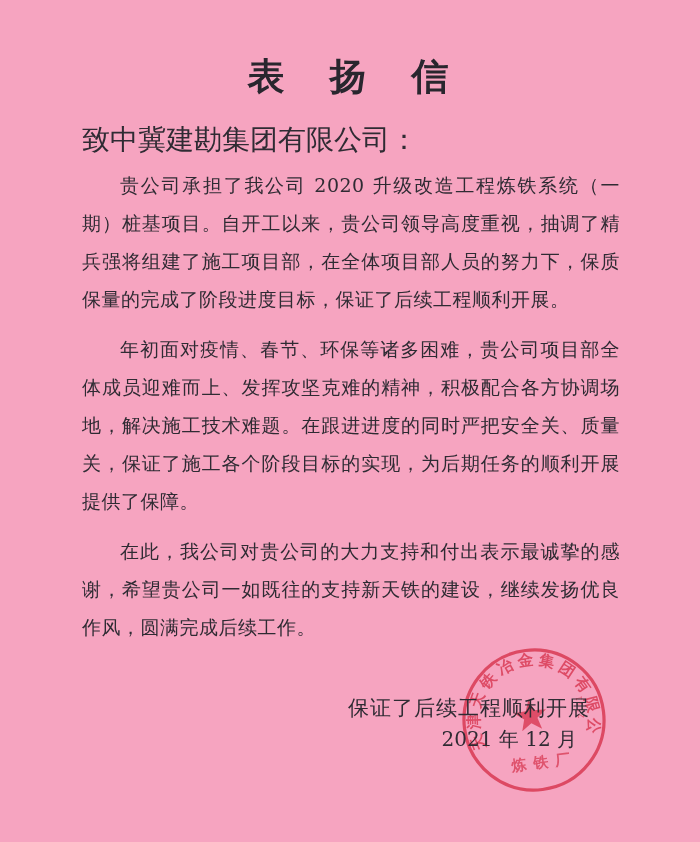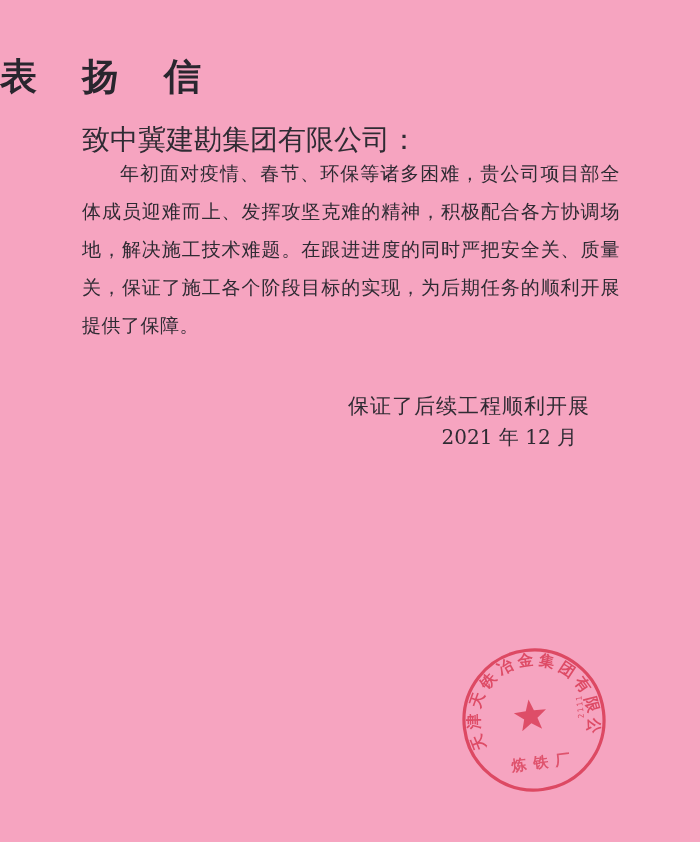--- a/index.html
+++ b/index.html
@@ -14,20 +14,21 @@
     width:700px;height:842px;
     margin:0 auto;
     background:var(--paper-pink);
     overflow:hidden;
     font-family:"DejaVu Serif","Liberation Serif",serif;
     color:var(--ink);
   }
   .letter-title{
     margin:0;
     padding-top:54px;
+    text-align:center;
     font-size:37px;
     font-weight:bold;
     letter-spacing:4px;
     line-height:1.2;
     color:#29262e;
   }
   .content{
     padding:0 80px 0 82px;
   }
   .salutation{
@@ -38,21 +39,21 @@
   }
   .body-text p{
     margin:0;
     font-size:19px;
     line-height:38px;
     text-align:justify;
     text-indent:2em;
     letter-spacing:0.5px;
   }
   .body-text p.para-first{margin-top:12px;}
-  .body-text p + p{margin-top:5px;}
+  .body-text p + p{margin-top:12px;}
   .signature-block{
     position:relative;
     z-index:2;
     margin-top:47px;
     padding-right:30px;
     text-align:right;
     font-size:21px;
     line-height:30px;
     letter-spacing:1px;
   }
@@ -111,21 +112,23 @@
 
 <div class="page">
 
   <h1 class="letter-title">表　扬　信</h1>
 
   <div class="content">
 
     <p class="salutation">致中冀建勘集团有限公司：</p>
 
     <div class="body-text">
+      <p class="para-first">贵公司承担了我公司 2020 升级改造工程炼铁系统（一期）桩基项目。自开工以来，贵公司领导高度重视，抽调了精兵强将组建了施工项目部，在全体项目部人员的努力下，保质保量的完成了阶段进度目标，保证了后续工程顺利开展。</p>
       <p>年初面对疫情、春节、环保等诸多困难，贵公司项目部全体成员迎难而上、发挥攻坚克难的精神，积极配合各方协调场地，解决施工技术难题。在跟进进度的同时严把安全关、质量关，保证了施工各个阶段目标的实现，为后期任务的顺利开展提供了保障。</p>
+      <p>在此，我公司对贵公司的大力支持和付出表示最诚挚的感谢，希望贵公司一如既往的支持新天铁的建设，继续发扬优良作风，圆满完成后续工作。</p>
     </div>
 
     <div class="signature-block">保证了后续工程顺利开展</div>
 
     <div class="date-line">2021 年 12 月</div>
   </div>
 
   <div class="seal">
     <svg width="148" height="148" viewBox="0 0 148 148">
       <g transform="rotate(-7 74 74)">

